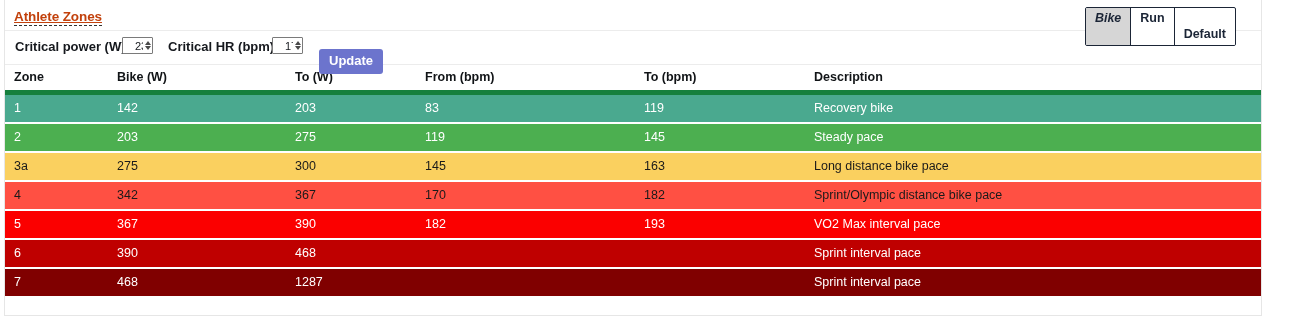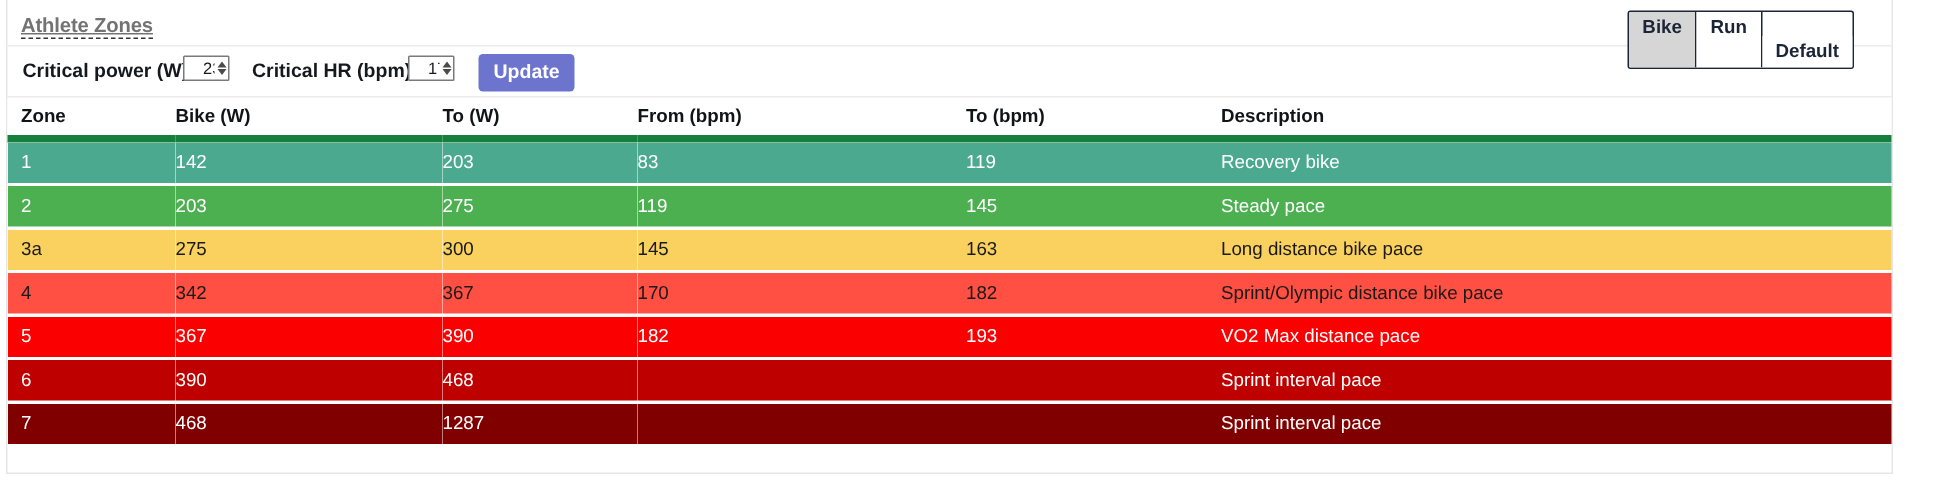--- a/index.html
+++ b/index.html
@@ -36,21 +36,21 @@
     height: 31px;
     border-bottom: 1px solid #ececec;
     box-sizing: border-box;
   }
   .title {
     position: absolute;
     left: 9px;
     top: 9px;
     font-size: 13.5px;
     font-weight: bold;
-    color: #737373;
+    color: #c2410c;
     letter-spacing: -0.1px;
     border-bottom: 1px dashed #333333;
     padding-bottom: 1px;
     text-decoration: underline;
     text-underline-offset: 1px;
     cursor: default;
   }
 
   
   .seg-group {
@@ -68,21 +68,21 @@
     font-weight: bold;
     color: #1b2536;
     padding: 3px 9px 4px 9px;
     background: #ffffff;
     border-right: 1px solid #1b2536;
     cursor: pointer;
     line-height: 14px;
     white-space: nowrap;
   }
   .seg-btn:last-child { border-right: none; margin-top: 16px; }
-  .seg-btn.active { background: #d6d6d6; }
+  .seg-btn.active { background: #d6d6d6; font-style: italic; }
 
   
   .controls {
     position: relative;
     height: 34px;
     border-bottom: 1px solid #ececec;
     box-sizing: border-box;
   }
   .ctl-label {
     position: absolute;
@@ -129,21 +129,21 @@
     width: 0; height: 0;
     border-left: 3px solid transparent;
     border-right: 3px solid transparent;
   }
   .spin-up { border-bottom: 4px solid #4a4a4a; margin-bottom: 1px; }
   .spin-dn { border-top: 4px solid #4a4a4a; }
 
   .update-btn {
     position: absolute;
     left: 314px;
-    top: 5px;
+    top: 18px;
     background: #6c74cd;
     color: #ffffff;
     font-size: 13px;
     font-weight: bold;
     border: none;
     border-radius: 3px;
     padding: 5px 10px 6px 10px;
     cursor: pointer;
     font-family: "Liberation Sans", sans-serif;
     line-height: 14px;
@@ -259,21 +259,21 @@
             <td class="c-fromb">170</td>
             <td class="c-tob">182</td>
             <td class="c-desc">Sprint/Olympic distance bike pace</td>
           </tr>
           <tr class="zrow" style="background: rgb(251, 0, 0); color: rgb(255, 255, 255);">
             <td class="c-zone">5</td>
             <td class="c-fromw">367</td>
             <td class="c-tow">390</td>
             <td class="c-fromb">182</td>
             <td class="c-tob">193</td>
-            <td class="c-desc">VO2 Max distance pace</td>
+            <td class="c-desc">VO2 Max interval pace</td>
           </tr>
           <tr class="zrow" style="background: rgb(191, 0, 0); color: rgb(255, 255, 255);">
             <td class="c-zone">6</td>
             <td class="c-fromw">390</td>
             <td class="c-tow">468</td>
             <td class="c-fromb"></td>
             <td class="c-tob"></td>
             <td class="c-desc">Sprint interval pace</td>
           </tr>
           <tr class="zrow" style="background: rgb(128, 0, 0); color: rgb(255, 255, 255);">

